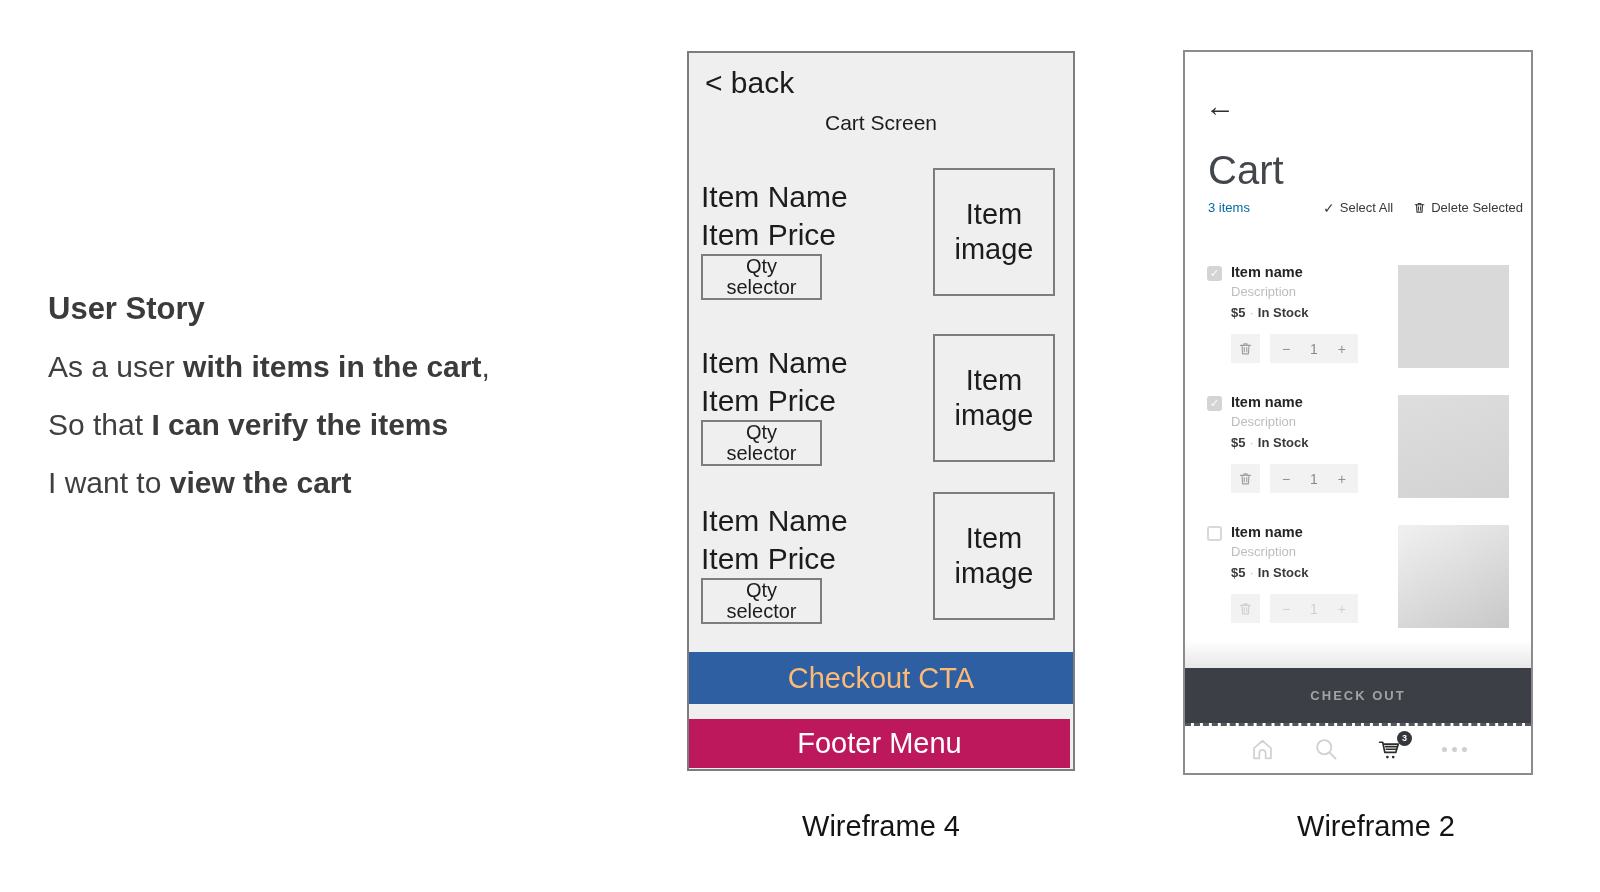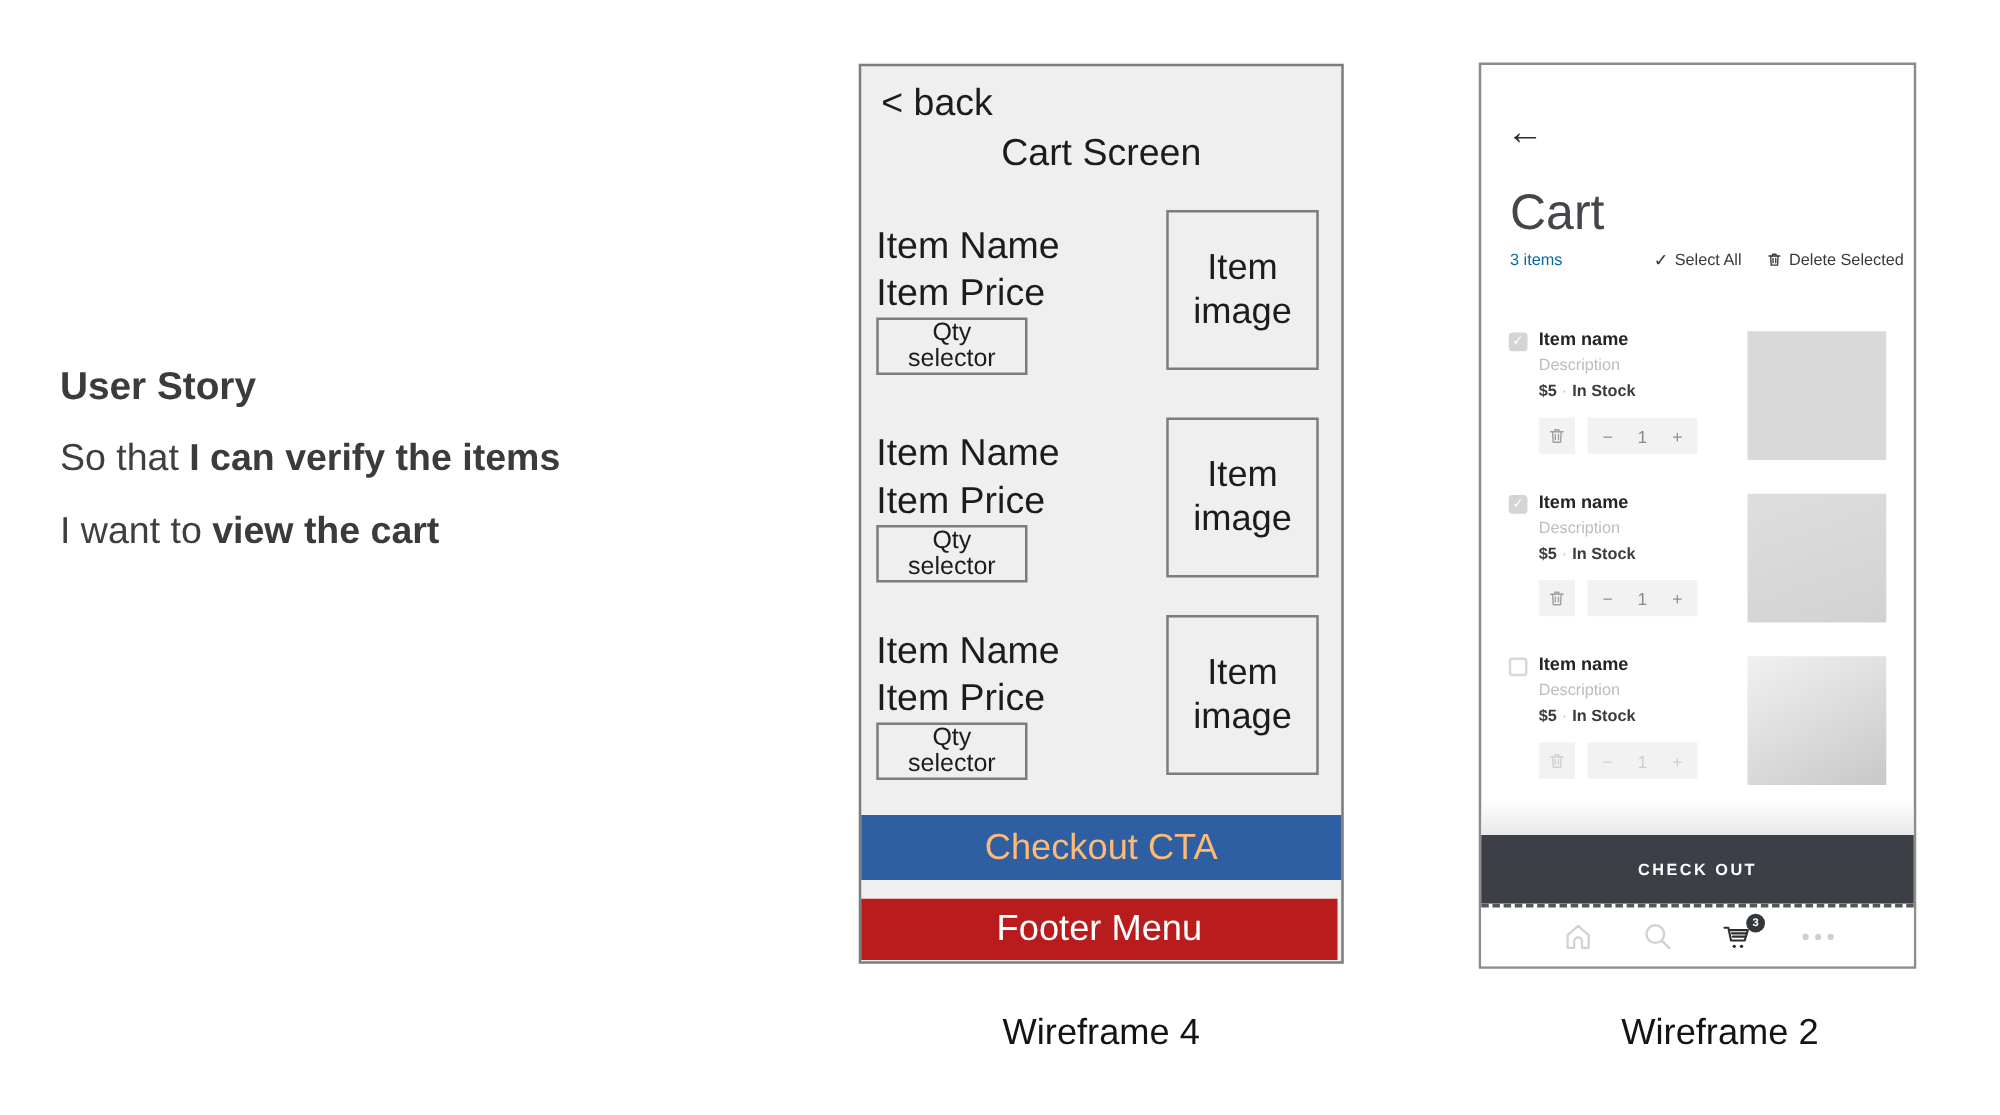--- a/index.html
+++ b/index.html
@@ -10,34 +10,34 @@
   
   .story{position:absolute;left:48px;top:280px;width:590px;color:#3f3f3f;
          font-size:30px;line-height:58px;}
   .story .title{font-weight:700;font-size:31px;color:#3b3b3b;}
   .story b{font-weight:700;color:#3b3b3b;}
 
   
   .wf1{position:absolute;left:687px;top:51px;width:388px;height:720px;
        background:#f0efef;border:2px solid #7d7d7d;}
   .wf1-back{position:absolute;left:16px;top:10px;font-size:30px;line-height:40px;color:#1c1c1c;cursor:pointer;}
-  .wf1-title{position:absolute;left:0;right:0;top:50px;text-align:center;font-size:30px;line-height:40px;}
+  .wf1-title{position:absolute;left:0;right:0;top:50px;text-align:center;font-size:21px;line-height:40px;}
   .wf1-row{position:absolute;left:12px;right:18px;display:flex;justify-content:space-between;}
   .wf1-row.r1{top:115px;} .wf1-row.r2{top:281px;} .wf1-row.r3{top:439px;}
   .wf1-left{padding-top:10px;}
   .wf1-name,.wf1-price{font-size:30px;line-height:38px;white-space:nowrap;}
   .wf1-qty{margin-top:0;width:121px;height:46px;border:2px solid #7d7d7d;
            display:flex;align-items:center;justify-content:center;text-align:center;}
   .wf1-qty span{display:inline-block;width:96px;font-size:20px;line-height:21px;}
   .wf1-img{width:122px;height:128px;border:2px solid #7d7d7d;
            display:flex;align-items:center;justify-content:center;text-align:center;}
   .wf1-img span{display:inline-block;width:92px;font-size:29px;line-height:35px;}
   .wf1-cta{position:absolute;left:0;right:0;top:599px;height:52px;background:#2f5fa3;
            color:#fdba74;display:flex;align-items:center;justify-content:center;font-size:29px;cursor:pointer;}
-  .wf1-footer{position:absolute;left:0;right:3px;top:666px;height:49px;background:#b91c1c;
+  .wf1-footer{position:absolute;left:0;right:3px;top:666px;height:49px;background:#be185d;
               color:#fff;display:flex;align-items:center;justify-content:center;font-size:29px;cursor:pointer;}
 
   
   .caption{position:absolute;top:806px;text-align:center;font-size:29px;line-height:40px;color:#141414;}
   .caption.c1{left:687px;width:388px;}
   .caption.c2{left:1201px;width:350px;}
 
   
   .wf2{position:absolute;left:1183px;top:50px;width:350px;height:725px;
        background:#ffffff;border:2px solid #8c8c8c;}
@@ -74,21 +74,21 @@
   .w2-row.r3 .w2-trash{color:#d0d0d0;}
   .w2-row.r3 .w2-stepper{color:#cfcfcf;}
   .w2-row.r3 .w2-stepper .qty{color:#cfcfcf;}
   .w2-img{position:absolute;right:0;top:3px;width:111px;height:103px;background:#d9d9d9;}
   .w2-row.r2 .w2-img{background:linear-gradient(160deg,#dedede 0%,#d2d2d2 100%);}
   .w2-row.r3 .w2-img{background:linear-gradient(150deg,#f1f1f1 0%,#c8c8c8 100%);}
 
   .w2-fade{position:absolute;left:0;right:0;top:588px;height:28px;
            background:linear-gradient(rgba(255,255,255,0),#e8e8e8);}
   .w2-checkout{position:absolute;left:0;right:0;top:616px;height:55px;background:#3c4046;
-               color:#ffffff;display:flex;align-items:center;justify-content:center;
+               color:#a3a3a3;display:flex;align-items:center;justify-content:center;
                font-size:13px;font-weight:700;letter-spacing:2px;cursor:pointer;}
   .w2-nav{position:absolute;left:0;right:0;top:671px;height:50px;background:#fff;
           border-top:3px dashed #54585c;display:flex;align-items:center;justify-content:center;gap:34px;}
   .nav-item{width:30px;height:30px;display:flex;align-items:center;justify-content:center;
             position:relative;cursor:pointer;}
   .nav-item svg{width:27px;height:27px;}
   .nav-light{color:#d2d2d2;}
   .nav-dark{color:#2d2d2d;}
   .w2-cart-badge{position:absolute;top:-4px;right:-7px;width:15px;height:15px;border-radius:50%;
                  background:#33373c;color:#fff;font-size:9px;font-weight:700;
@@ -96,20 +96,21 @@
   .dots{display:flex;gap:5px;}
   .dots i{width:5px;height:5px;border-radius:50%;background:#cfcfcf;}
 </style>
 </head>
 <body>
 
 <div class="canvas">
 
   <div class="story">
     <div class="title">User Story</div>
+    <div><span>As a user </span><b>with items in the cart</b><span>,</span></div>
     <div><span>So that </span><b>I can verify the items</b><span></span></div>
     <div><span>I want to </span><b>view the cart</b><span></span></div>
   </div>
 
   <div class="wf1">
     <div class="wf1-back">&lt; back</div>
     <div class="wf1-title">Cart Screen</div>
 
     <div class="wf1-row r1">
       <div class="wf1-left">

